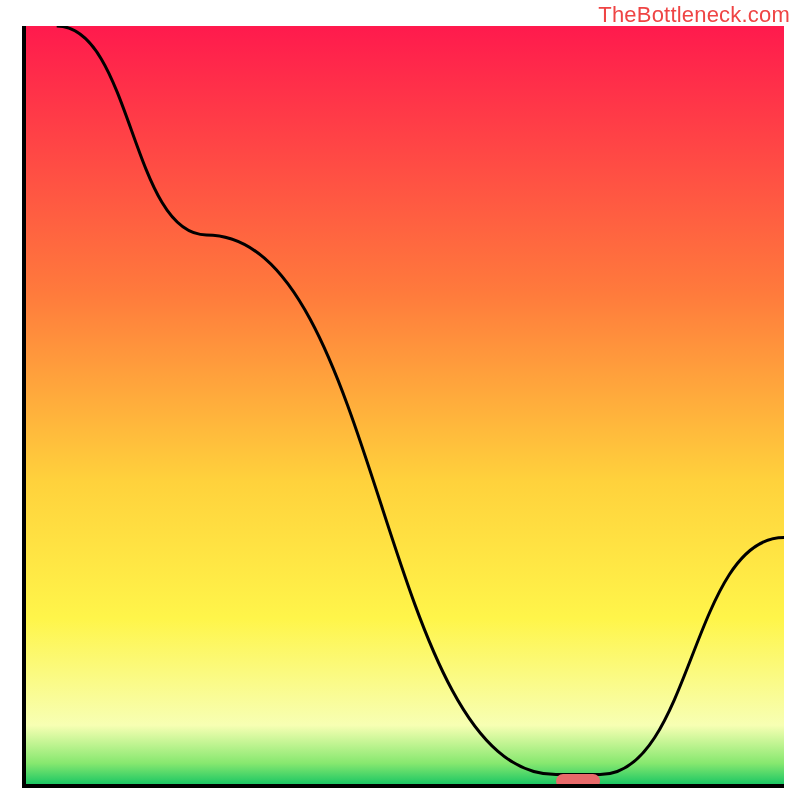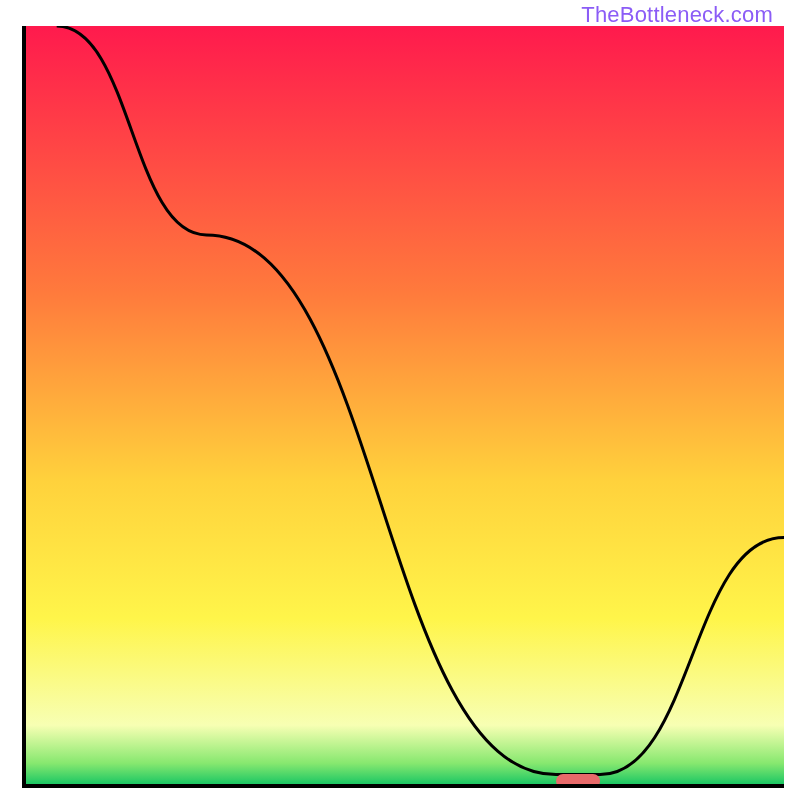--- a/index.html
+++ b/index.html
@@ -11,22 +11,22 @@
     font-family: Arial, Helvetica, sans-serif;
   }
   .canvas {
     position: relative;
     width: 800px;
     height: 800px;
   }
   .watermark {
     position: absolute;
     top: 2px;
-    right: 27px;
-    color: #8b5cf6;
+    right: 10px;
+    color: #ef4444;
     font-size: 22px;
     font-weight: 500;
     letter-spacing: 0.2px;
   }
   svg.plot {
     position: absolute;
     top: 0;
     left: 0;
   }
 </style>

